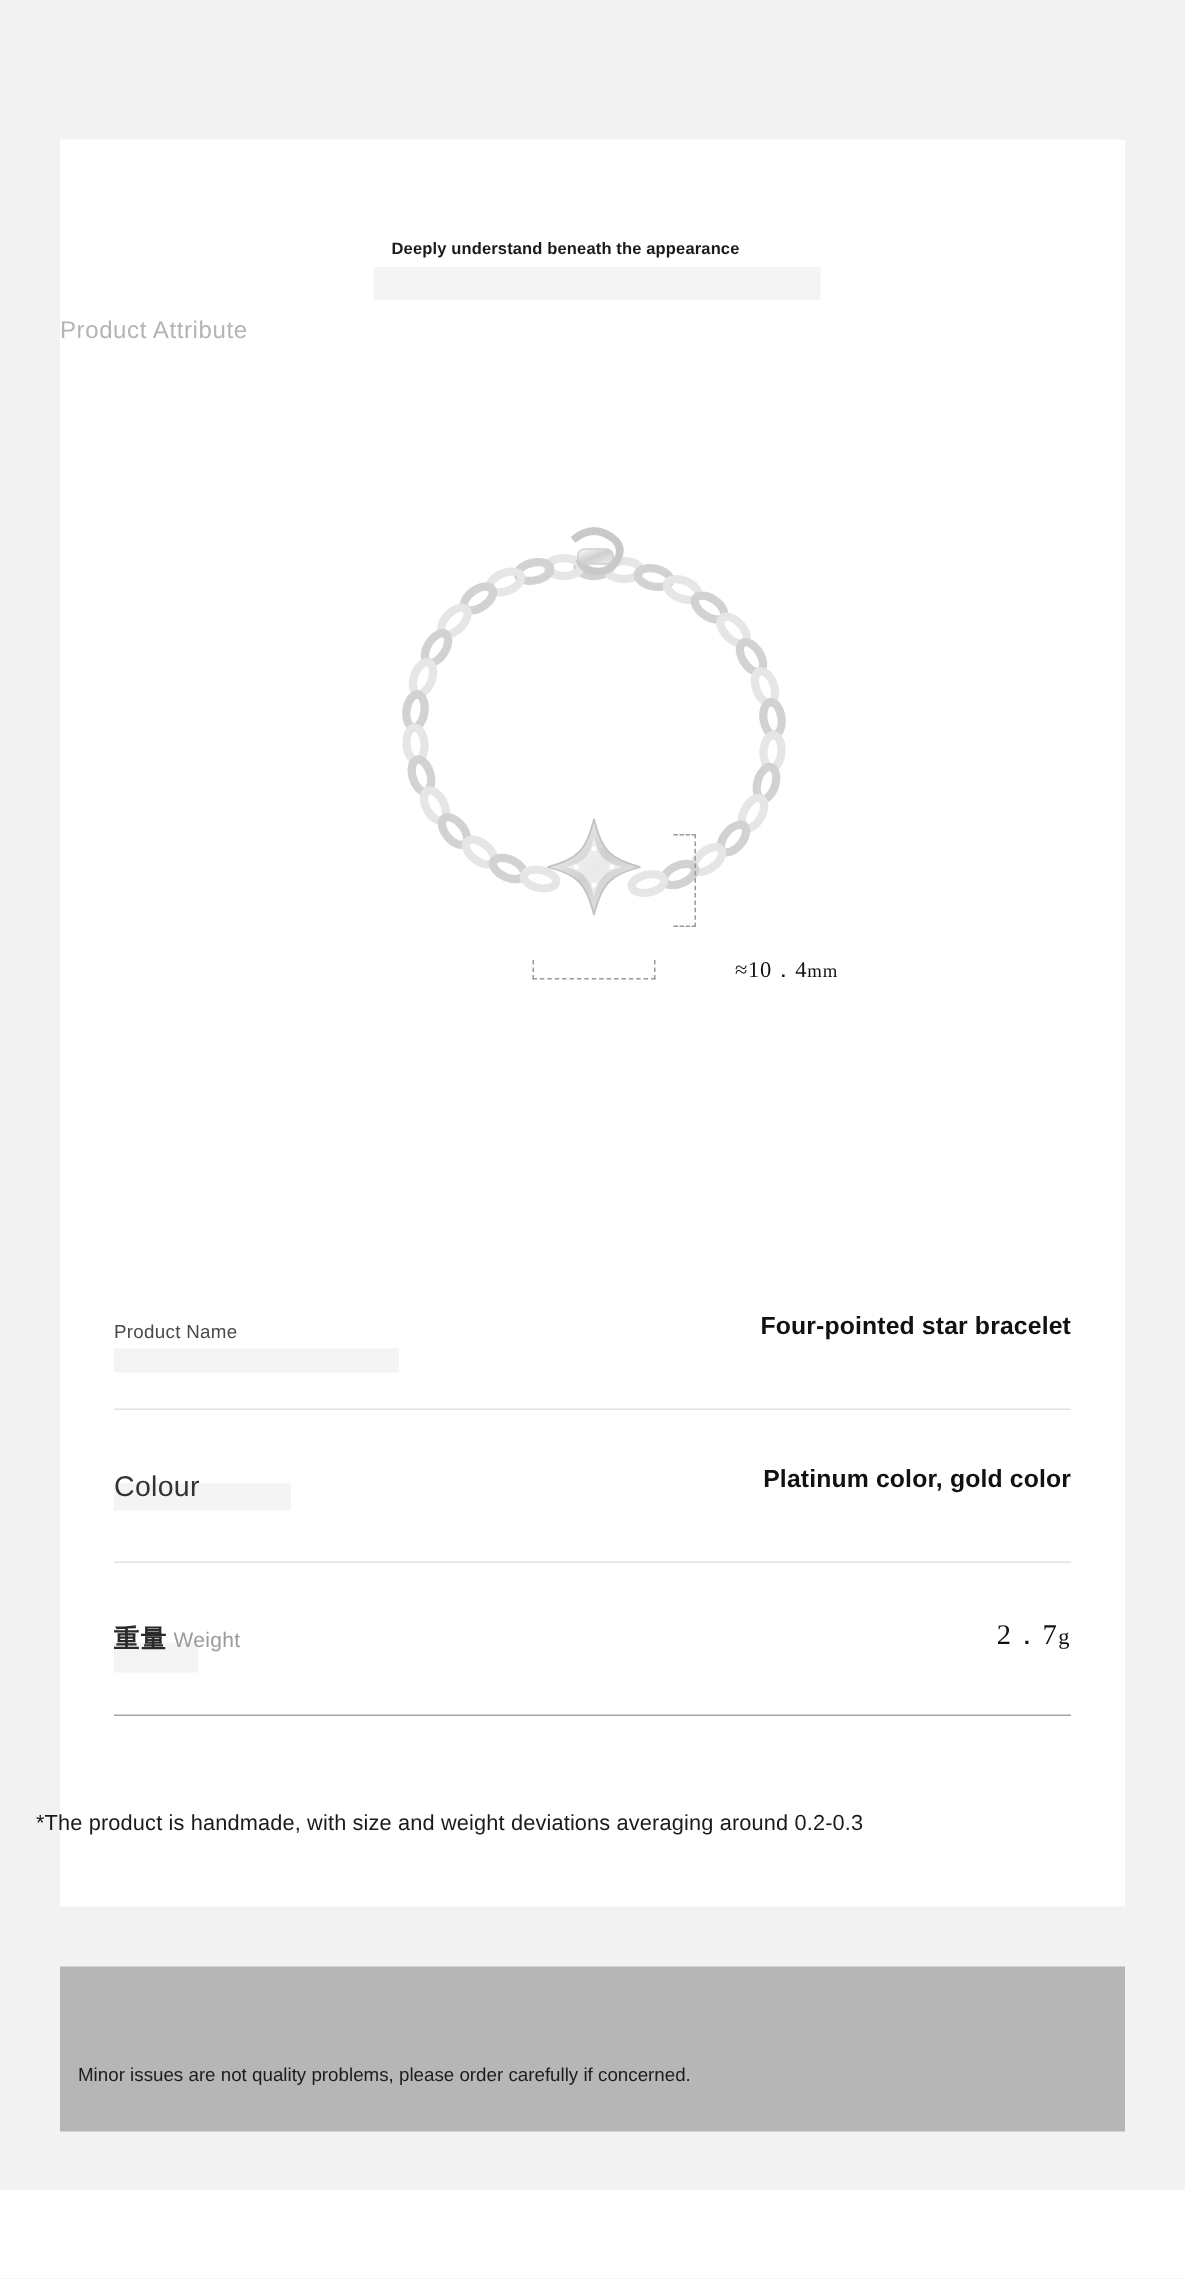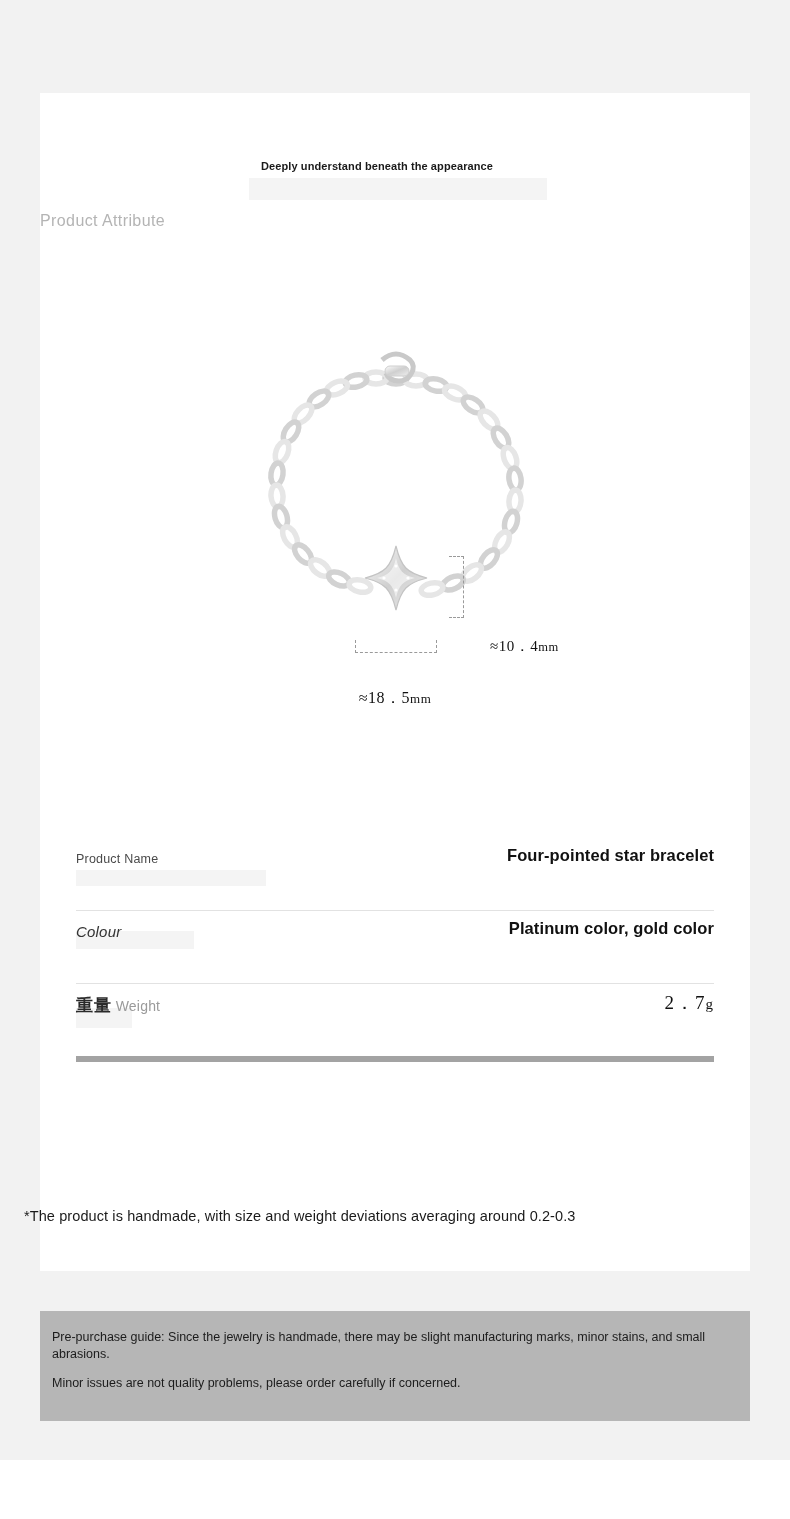--- a/index.html
+++ b/index.html
@@ -125,35 +125,35 @@
   .spec-table {
     position: absolute;
     left: 76px;
     top: 838px;
     width: 638px;
   }
   .spec-row {
     position: relative;
     height: 72px;
     border-bottom: 1px solid #e2e2e2;
-  }
-  .spec-row:last-child { border-bottom: 6px solid #a3a3a3; }
+    margin-top: 29px;
+  }
+  .spec-row:last-child { border-bottom: 1px solid #a3a3a3; }
   .spec-label {
     position: absolute;
     left: 0;
     top: 14px;
     font-size: 12.5px;
     color: #4a4a4a;
     letter-spacing: 0.2px;
   }
   .spec-label.big {
-    font-size: 15px;
+    font-size: 19px;
     color: #333;
     top: 12px;
-    font-style: italic;
   }
   .spec-label .cn {
     font-size: 17px;
     color: #2a2a2a;
     font-weight: 700;
     letter-spacing: 1px;
   }
   .spec-label .en-grey {
     font-size: 14px;
     color: #9a9a9a;
@@ -305,23 +305,20 @@
       </g>
     </svg>
   </div>
 
   <div class="dash-v"></div>
   <div class="dash-h"></div>
 
   <div class="dim-label-v">
     <span>≈10．4</span><span class="unit">mm</span>
   </div>
-  <div class="dim-label-h">
-    <span>≈18．5</span><span class="unit">mm</span>
-  </div>
 
   <div class="spec-table">
 
     <div class="spec-row">
       <div class="ghost" style="left:0;top:32px;width:190px;height:16px;"></div>
       <div class="spec-label">Product Name</div>
       <div class="spec-value">Four-pointed star bracelet</div>
     </div>
 
     <div class="spec-row">
@@ -341,19 +338,18 @@
       <div class="spec-value serif">
         <span>2．7</span><span class="unit">g</span>
       </div>
     </div>
 
   </div>
 
   <div class="note">*The product is handmade, with size and weight deviations averaging around 0.2-0.3</div>
 
   <div class="banner">
-    <div class="banner-line l1">Pre-purchase guide: Since the jewelry is handmade, there may be slight manufacturing marks, minor stains, and small abrasions.</div>
     <div class="banner-line l2">Minor issues are not quality problems, please order carefully if concerned.</div>
   </div>
 
   <div class="bottom-strip"></div>
 
 </div>
 
 </body></html>

